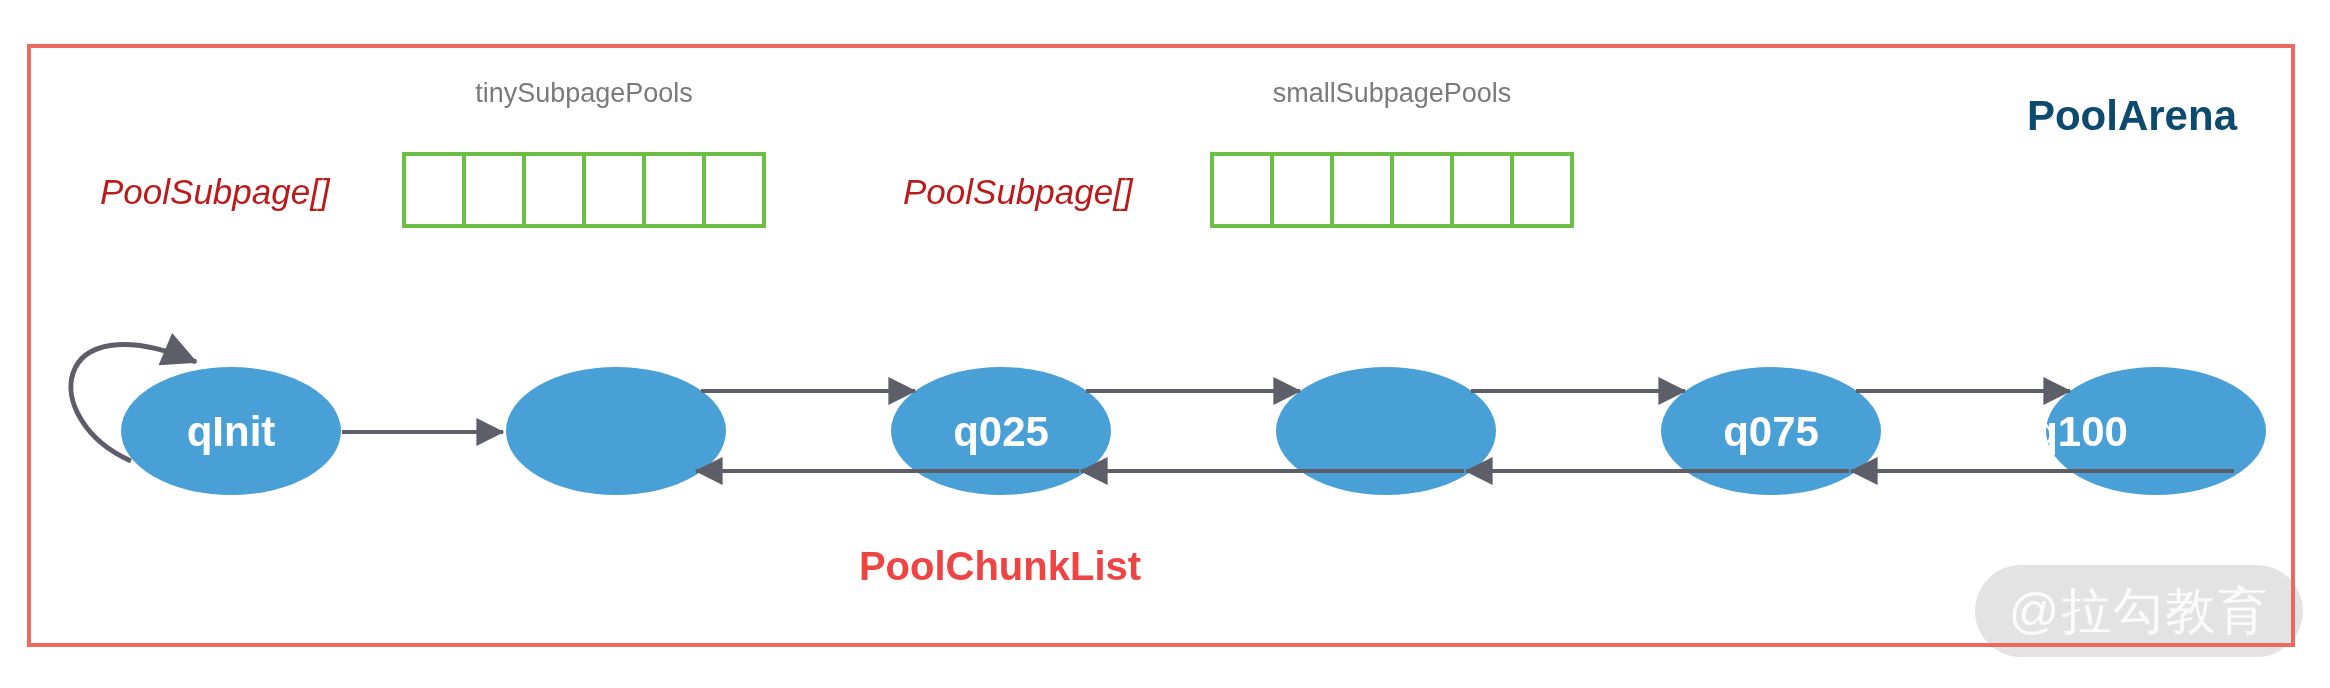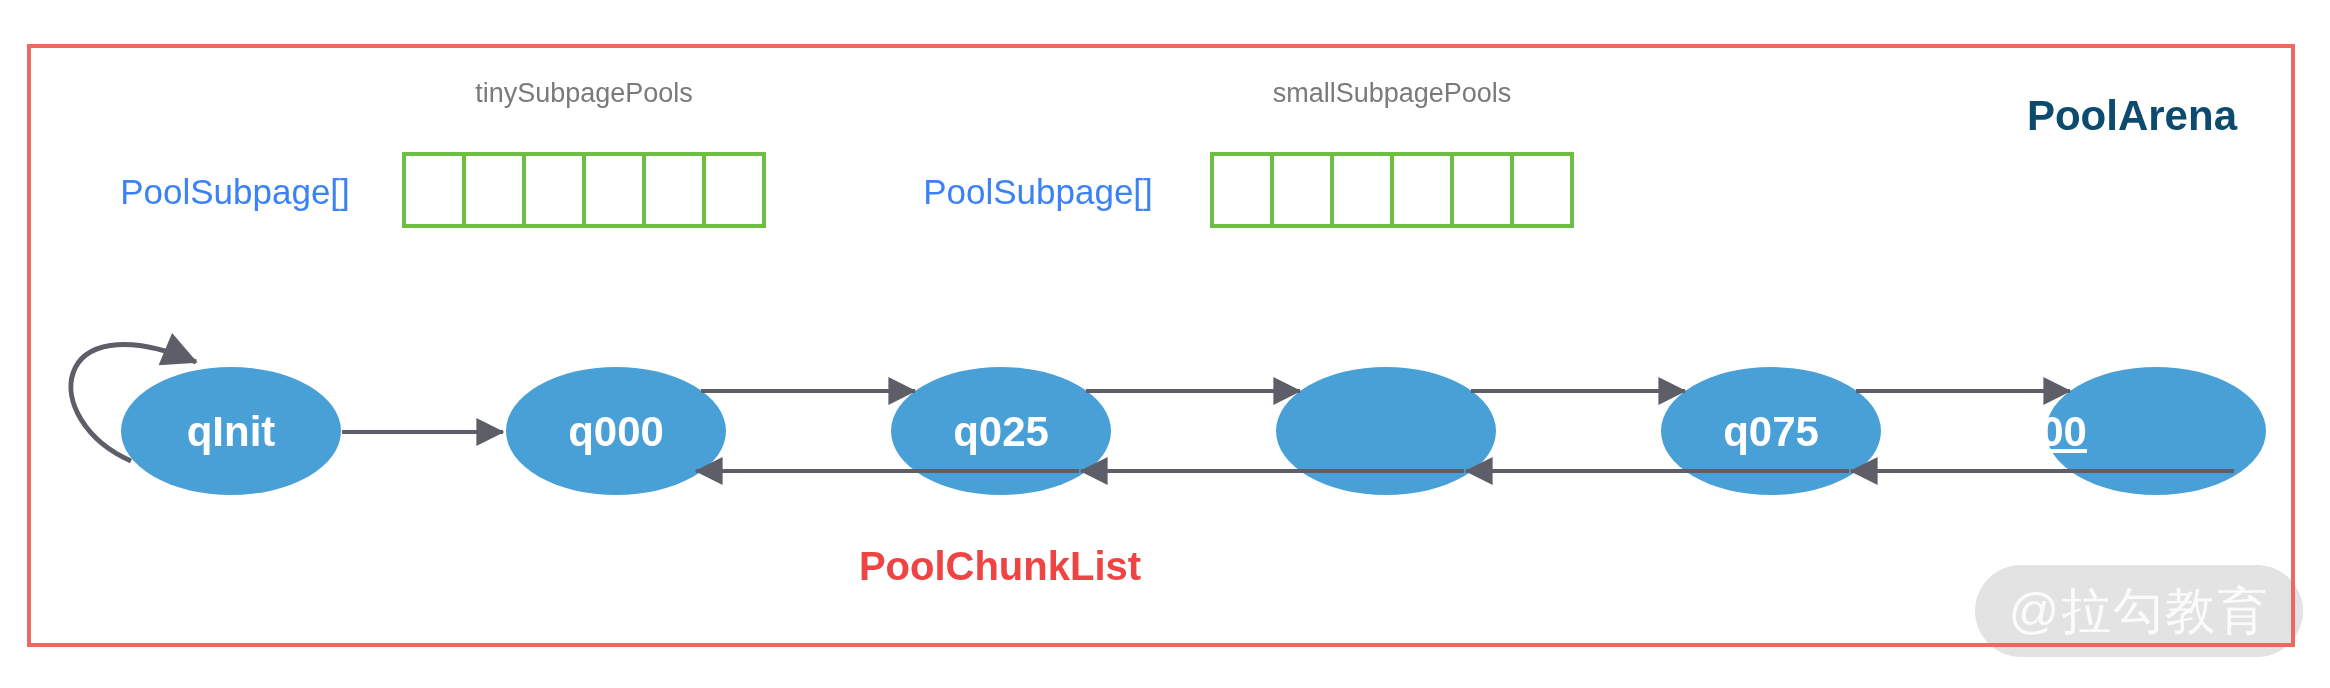--- a/index.html
+++ b/index.html
@@ -23,22 +23,22 @@
   .arena-title{
     position:absolute;top:92px;right:93px;font-size:42px;font-weight:bold;color:#0c4a6e;z-index:4;
   }
   .pool-title{
     position:absolute;top:78px;width:364px;text-align:center;
     font-size:27px;color:#7a7a7a;z-index:4;
   }
   .pool-title.tiny{left:402px;}
   .pool-title.small{left:1210px;}
   .array-label{
-    position:absolute;top:172px;width:270px;text-align:center;
-    font-size:35px;color:#3b82f6;z-index:4;
+    position:absolute;top:172px;width:270px;text-align:left;
+    font-size:35px;color:#b91c1c;z-index:4;font-style:italic;
   }
   .array-label.first{left:100px;}
   .array-label.second{left:903px;}
   .subpage-grid{
     position:absolute;top:152px;display:flex;z-index:2;
   }
   .subpage-grid.tiny{left:402px;}
   .subpage-grid.small{left:1210px;}
   .subpage-cell{
     width:64px;height:76px;border:4px solid #6cbe45;box-sizing:border-box;background:#fff;
@@ -110,22 +110,21 @@
     <path d="M 1471 391 L 1685 391" stroke="#5e5e68" stroke-width="4" marker-end="url(#ah)"></path>
     <path d="M 1856 391 L 2070 391" stroke="#5e5e68" stroke-width="4" marker-end="url(#ah)"></path>
 
     <path d="M 1079 471 L 696 471" stroke="#5e5e68" stroke-width="4" marker-end="url(#ah)"></path>
     <path d="M 1464 471 L 1081 471" stroke="#5e5e68" stroke-width="4" marker-end="url(#ah)"></path>
     <path d="M 1849 471 L 1466 471" stroke="#5e5e68" stroke-width="4" marker-end="url(#ah)"></path>
     <path d="M 2234 471 L 1851 471" stroke="#5e5e68" stroke-width="4" marker-end="url(#ah)"></path>
   </svg>
 
   <div class="node-label" style="left:151px;">qInit</div>
-  <div class="node-label" style="left:536px;">q000</div>
   <div class="node-label" style="left:921px;">q025</div>
   <div class="node-label" style="left:1691px;">q075</div>
-  <div class="node-label" style="left:1959px;text-decoration:underline;">q100</div>
+  <div class="node-label" style="left:2000px;">q100</div>
 
   <div class="chunklist-label">PoolChunkList</div>
 
   <div class="watermark-text">@拉勾教育</div>
 
 </div>
 
 </body></html>

